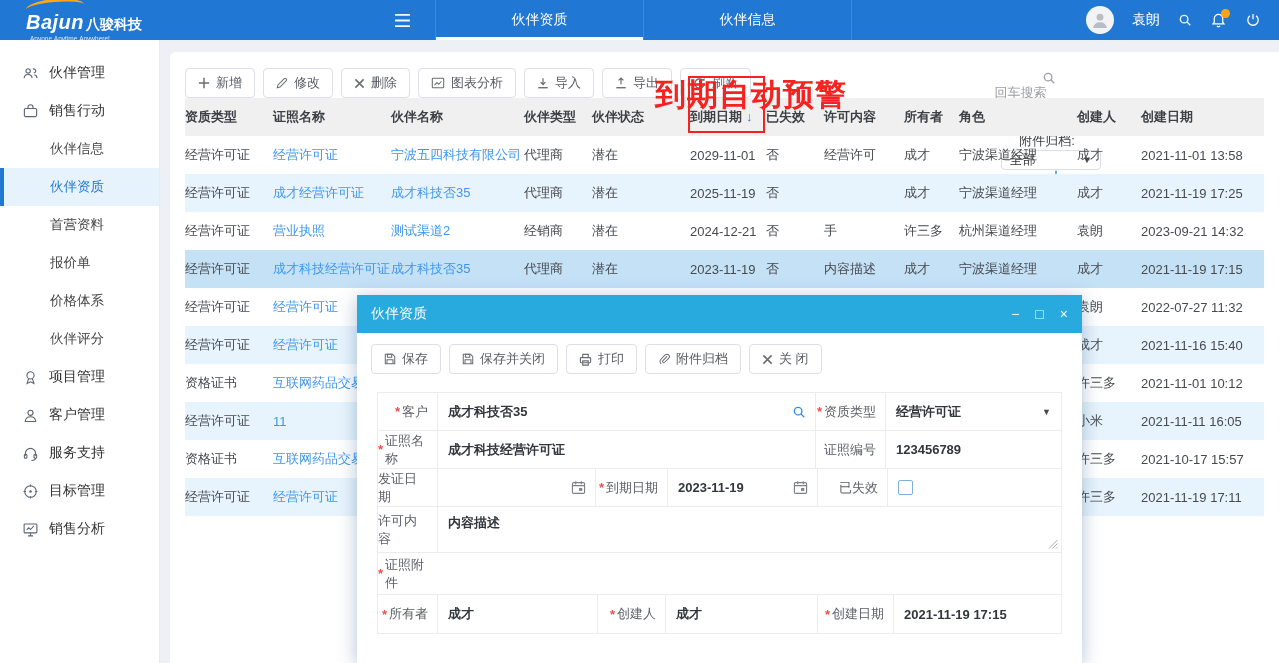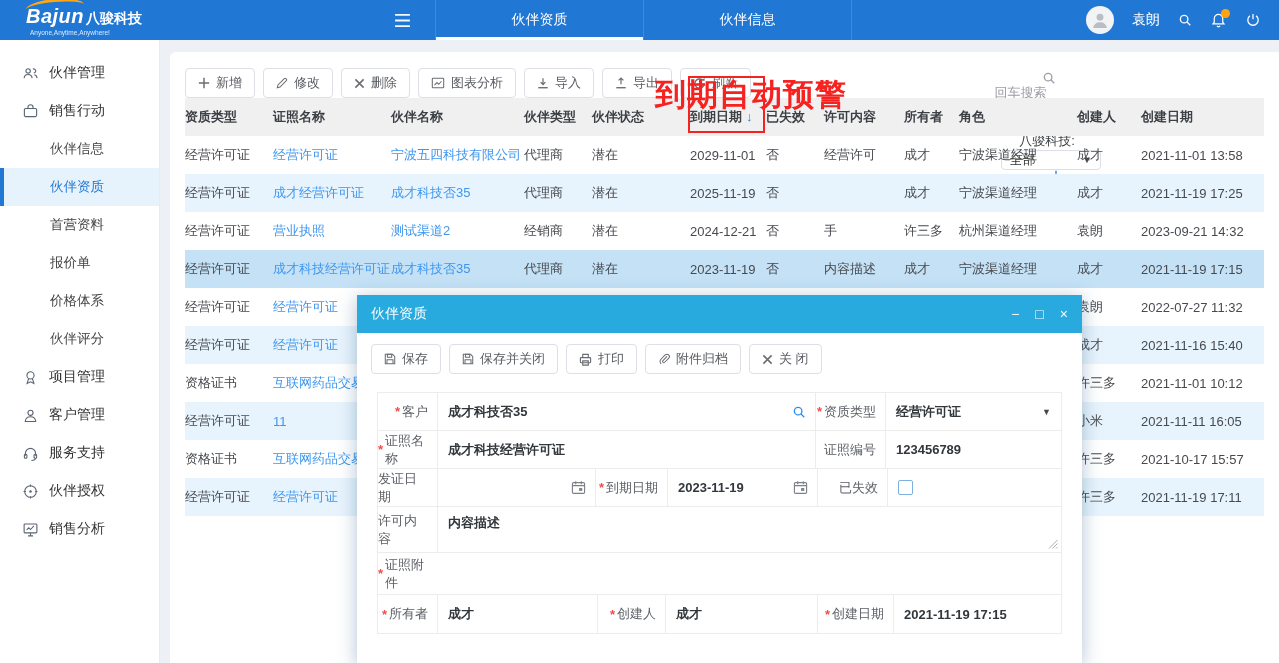--- a/index.html
+++ b/index.html
@@ -8,21 +8,21 @@
     background:#edf0f5; position:relative; }
 
   svg { display:block; }
 
   
   .navbar { position:absolute; left:0; top:0; right:0; height:40px; background:#2077d4;
     display:flex; align-items:center; color:#fff; z-index:50; }
   .logo { margin-left:26px; position:relative; width:150px; height:34px; cursor:pointer; }
   .logo-arc { position:absolute; left:0; top:-4px; width:58px; height:16px;
     border-top:3px solid #ffa617; border-radius:50%; transform:rotate(-5deg); }
-  .logo-row { display:flex; align-items:baseline; margin-top:2px; }
+  .logo-row { display:flex; align-items:baseline; margin-top:8px; }
   .logo-brand { font-style:italic; font-weight:bold; font-size:20px; letter-spacing:.5px; }
   .logo-cn { font-weight:bold; font-size:14px; margin-left:2px; }
   .logo-tag { font-size:6.5px; color:rgba(255,255,255,.85); margin-top:1px; margin-left:4px; }
   .hamburger { margin-left:218px; color:#fff; cursor:pointer; opacity:.95; }
   .nav-tabs { display:flex; height:40px; margin-left:24px; border-left:1px solid rgba(255,255,255,.14); }
   .nav-tab { width:208px; height:40px; display:flex; align-items:center; justify-content:center;
     font-size:14px; cursor:pointer; border-right:1px solid rgba(255,255,255,.14); position:relative; }
   .nav-tab.active::after { content:""; position:absolute; left:0; bottom:0; width:100%; height:3px; background:#fff; }
   .nav-right { margin-left:auto; display:flex; align-items:center; gap:18px; margin-right:18px; }
   .avatar { width:28px; height:28px; border-radius:50%; background:#f2f3f5; color:#b9bec6;
@@ -240,21 +240,21 @@
       <span>服务支持</span>
     </div>
     <div class="side-item">
       <span class="si-icon">
         <svg viewBox="0 0 20 20" width="17" height="17">
           <circle cx="10" cy="10" r="6.8" fill="none" stroke="currentColor" stroke-width="1.3"></circle>
           <circle cx="10" cy="10" r="1.5" fill="currentColor"></circle>
           <path d="M10 1.8v2.7M10 15.5v2.7M1.8 10h2.7M15.5 10h2.7" stroke="currentColor" stroke-width="1.3" fill="none"></path>
         </svg>
       </span>
-      <span>伙伴授权</span>
+      <span>目标管理</span>
     </div>
     <div class="side-item">
       <span class="si-icon">
         <svg viewBox="0 0 20 20" width="17" height="17">
           <rect x="2.5" y="3.5" width="15" height="10.5" rx="1" fill="none" stroke="currentColor" stroke-width="1.3"></rect>
           <path d="M5.5 10.5L8 8l2 2 4-4.2" fill="none" stroke="currentColor" stroke-width="1.2"></path>
           <path d="M7 17.5h6M10 14v3.5" stroke="currentColor" stroke-width="1.3" fill="none"></path>
         </svg>
       </span>
       <span>销售分析</span>
@@ -333,21 +333,21 @@
         </svg>
       </span>
     <input class="search-input" placeholder="回车搜索" style="">
     <span class="fb-spacer"></span>
     <span class="funnel-icon">
         <svg viewBox="0 0 14 14" width="13" height="13">
           <path d="M1.5 2h11L8.6 7.2v4.6l-3.2-1.5V7.2z" fill="currentColor"></path>
         </svg>
       </span>
     <span class="advanced">高级</span>
-    <span class="query-label">八骏科技:</span>
+    <span class="query-label">附件归档:</span>
     <div class="select-box">
       <span>全部</span>
       <span class="sel-caret">▼</span>
     </div>
     <span class="fact blue">
         <svg viewBox="0 0 14 14" width="12" height="12">
           <path d="M7 1v12M1 7h12" stroke="currentColor" stroke-width="1.7" fill="none"></path>
         </svg>
       </span>
     <span class="fact blue">

